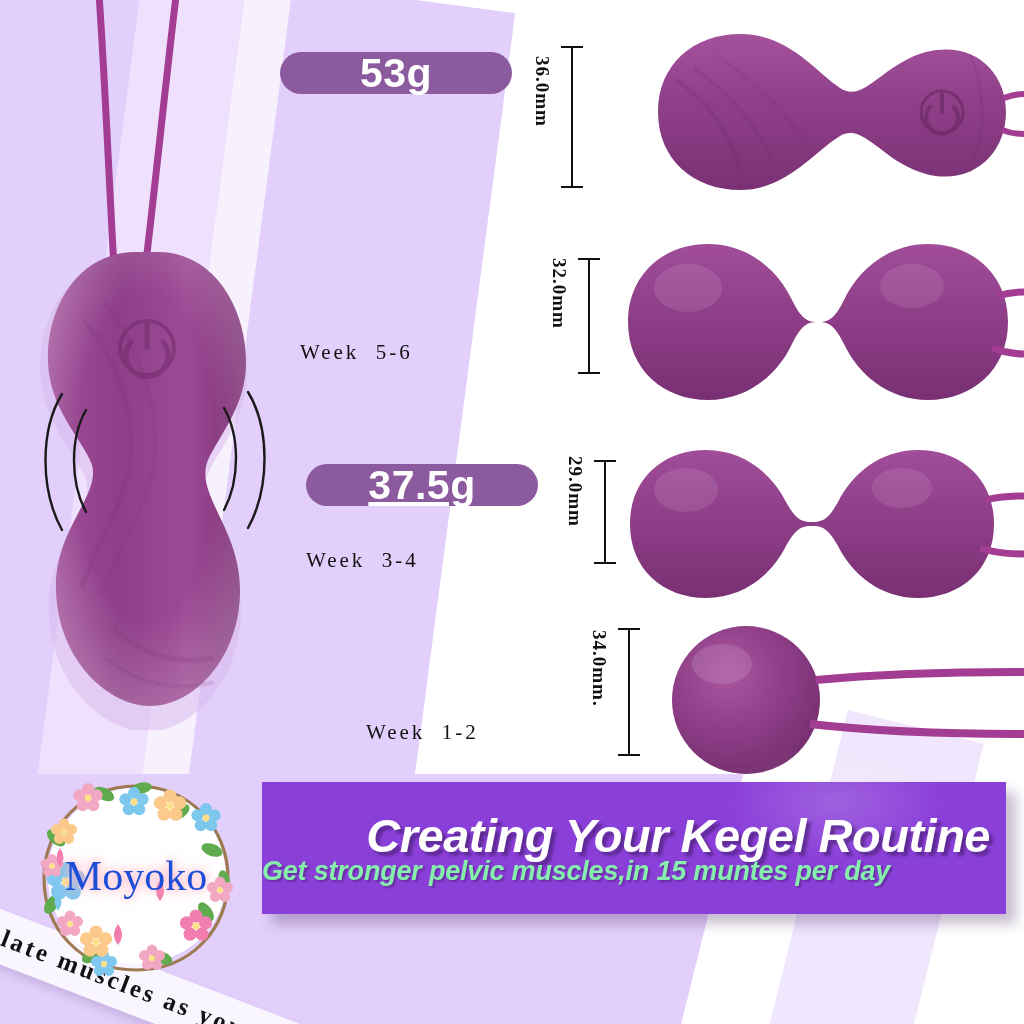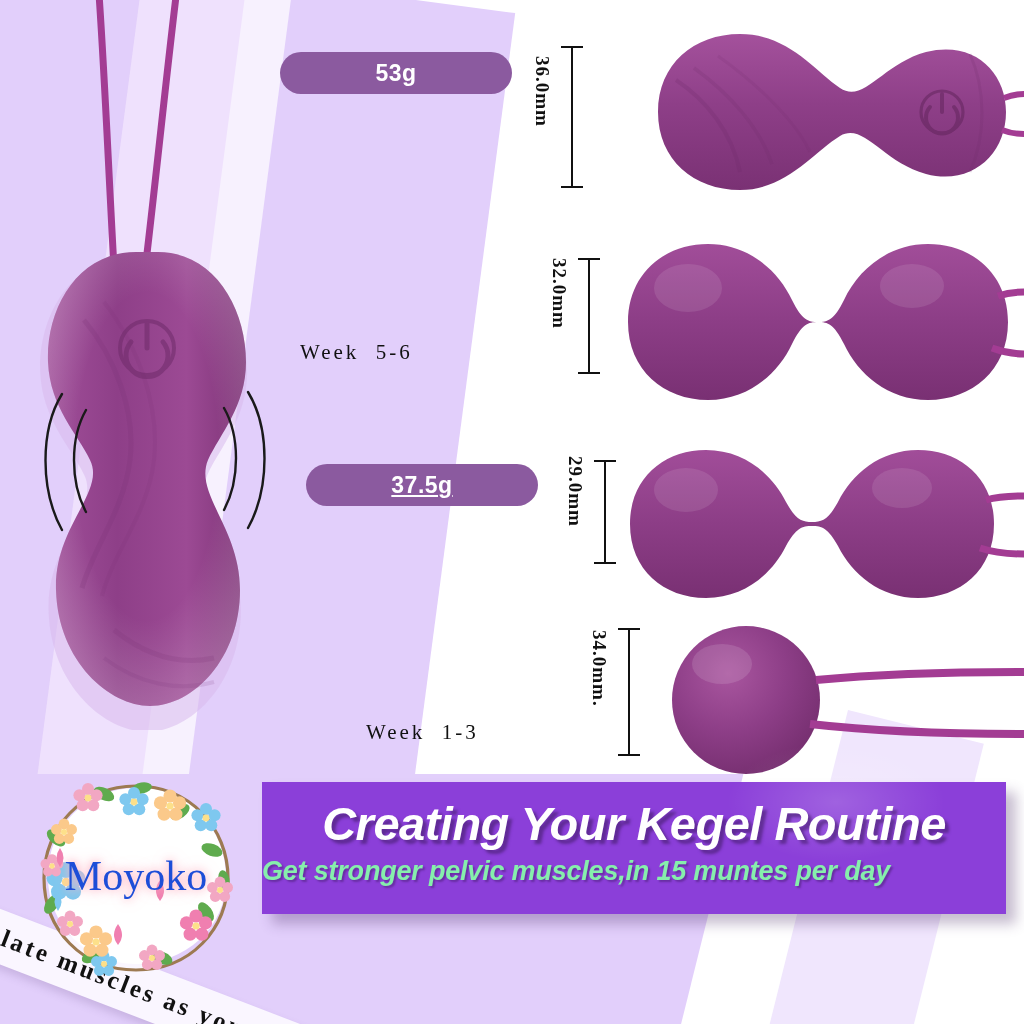--- a/index.html
+++ b/index.html
@@ -43,21 +43,21 @@
 
   
   .hero{position:absolute;left:18px;top:-10px;width:280px;height:740px;}
   .hero svg{display:block;}
 
   
   .pill{
     position:absolute;
     background:#8b5a9f;border-radius:22px;
     height:42px;line-height:42px;
-    color:#ffffff;font-weight:bold;font-size:23px;
+    color:#ffffff;font-weight:bold;font-size:41px;
     text-align:center;letter-spacing:.5px;
   }
   .sub-sans{
     position:absolute;color:#111;font-size:30px;line-height:1.08;
     font-family:"Liberation Sans",sans-serif;white-space:pre-line;font-weight:400;
   }
   .sub-serif{
     position:absolute;color:#111;font-size:21px;
     font-family:"Liberation Serif",serif;font-weight:normal;letter-spacing:3px;
     white-space:pre;
@@ -81,22 +81,22 @@
   .banner{
     position:absolute;left:262px;top:782px;width:744px;height:132px;
     background:#8b3fd9;
     box-shadow:10px 10px 12px rgba(80,50,110,.32);
   }
   .banner .sheen{
     position:absolute;right:60px;top:-40px;width:220px;height:120px;
     background:radial-gradient(ellipse at center,rgba(255,255,255,.18),rgba(255,255,255,0) 70%);
   }
   .banner h1{
-    margin:4px;position:absolute;left:0;right:0;top:10px;
-    text-align:center;color:#fff;
+    margin:16px;position:absolute;left:0;right:0;top:10px;
+    text-align:right;color:#fff;
     font-family:"Liberation Sans",sans-serif;
     font-weight:bold;font-style:italic;font-size:47px;letter-spacing:-.5px;
     text-shadow:4px 4px 3px rgba(60,25,95,.55);
   }
   .banner h2{
     margin:0;position:absolute;left:0;right:0;top:74px;
     text-align:left;color:#86efac;
     font-family:"Liberation Sans",sans-serif;
     font-weight:bold;font-style:italic;font-size:27px;letter-spacing:-.2px;
     text-shadow:2px 2px 2px rgba(60,25,95,.45);
@@ -252,20 +252,21 @@
                C 222 86, 216 84, 206 84 C 196 84, 190 86, 180 106
                C 166 136, 136 162, 96 162 C 52 162, 16 132, 16 84 Z" fill="url(#p2)"></path>
       <ellipse cx="76" cy="50" rx="34" ry="24" fill="#ffffff" opacity=".1"></ellipse>
       <ellipse cx="300" cy="48" rx="32" ry="22" fill="#ffffff" opacity=".1"></ellipse>
       <path d="M386 58 C 398 54, 408 54, 412 54" stroke="#a33c93" stroke-width="7" fill="none"></path>
       <path d="M380 110 C 396 116, 406 116, 412 116" stroke="#a33c93" stroke-width="7" fill="none"></path>
     </svg>
   </div>
 
   <div class="pill" style="left:306px;top:464px;width:232px;text-decoration:underline;">37.5g</div>
+  <div class="sub-serif" style="left:306px;top:548px;">Week  3-4</div>
 
   <div class="dim" style="left:578px;top:460px;height:104px;">
     <div class="bar" style="height:104px;"></div>
     <div class="cap" style="top:0;"></div>
     <div class="cap" style="top:102px;"></div>
     <div class="dlabel" style="top:-4px;">29.0mm</div>
   </div>
 
   <div class="prod" style="left:614px;top:444px;">
     <svg width="410" height="160" viewBox="0 0 410 160">
@@ -282,21 +283,21 @@
                C 380 126, 346 154, 304 154 C 266 154, 238 130, 224 102
                C 214 84, 208 82, 198 82 C 188 82, 182 84, 172 102
                C 158 130, 130 154, 92 154 C 50 154, 16 126, 16 80 Z" fill="url(#p3)"></path>
       <ellipse cx="72" cy="46" rx="32" ry="22" fill="#ffffff" opacity=".1"></ellipse>
       <ellipse cx="288" cy="44" rx="30" ry="20" fill="#ffffff" opacity=".1"></ellipse>
       <path d="M372 56 C 386 52, 400 52, 410 52" stroke="#a33c93" stroke-width="7" fill="none"></path>
       <path d="M366 104 C 384 110, 400 110, 410 110" stroke="#a33c93" stroke-width="7" fill="none"></path>
     </svg>
   </div>
 
-  <div class="sub-serif" style="left:366px;top:720px;">Week  1-3</div>
+  <div class="sub-serif" style="left:366px;top:720px;">Week  1-2</div>
 
   <div class="dim" style="left:602px;top:628px;height:128px;">
     <div class="bar" style="height:128px;"></div>
     <div class="cap" style="top:0;"></div>
     <div class="cap" style="top:126px;"></div>
     <div class="dlabel" style="top:2px;">34.0mm.</div>
   </div>
 
   <div class="prod" style="left:660px;top:622px;">
     <svg width="364" height="156" viewBox="0 0 364 156">

